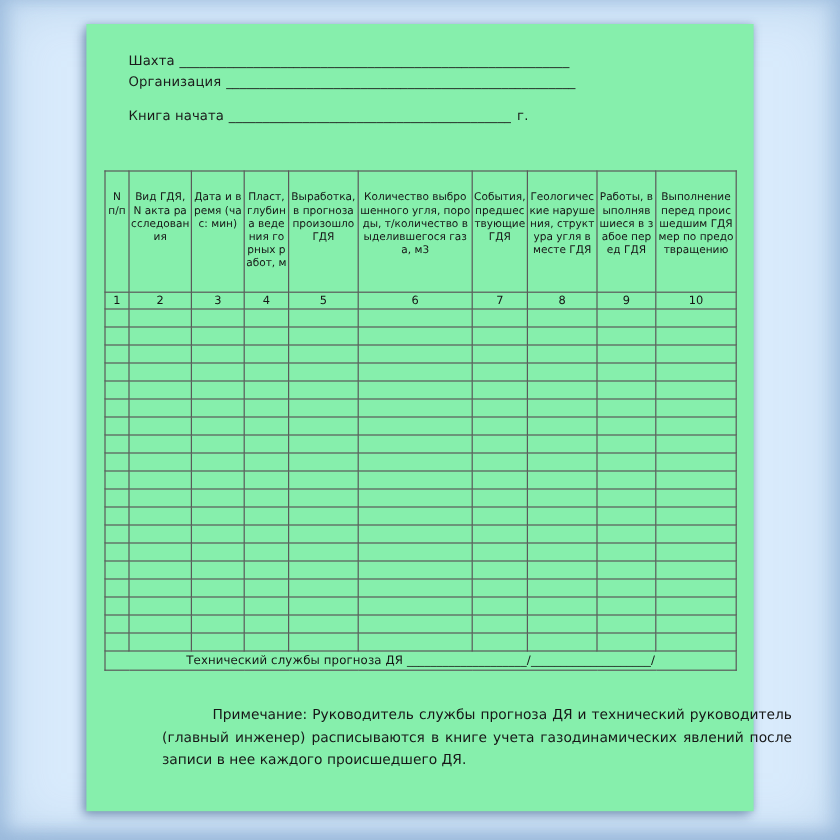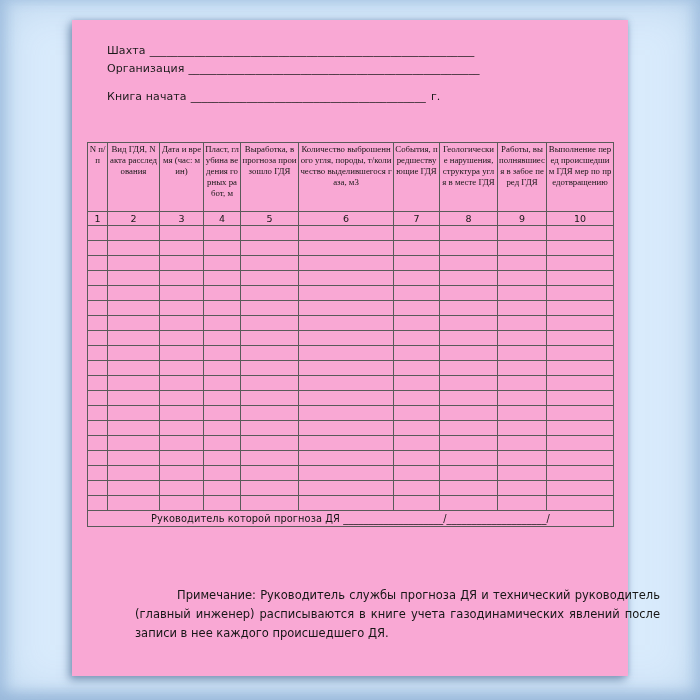--- a/index.html
+++ b/index.html
@@ -11,41 +11,41 @@
   .backdrop{
     position:absolute;inset:0;background:#d9ebfc;
     box-shadow:
       inset 0 0 46px rgba(150,182,216,.55),
       inset 0 -9px 12px rgba(138,172,210,.55),
       inset 9px 0 12px rgba(158,190,224,.45),
       inset -9px 0 12px rgba(158,190,224,.45);
   }
   .page{
     position:absolute;left:72px;top:20px;width:556px;height:656px;
-    background:#f9a8d4;
+    background:#86efac;
     box-shadow:-3px 4px 9px rgba(100,130,165,.75), 0 0 5px rgba(120,150,185,.5);
   }
   .fields{position:absolute;left:35px;top:22px;font-size:11px;color:#1b1b1b;}
   .field-line{height:18px;line-height:18px;white-space:nowrap;letter-spacing:.1px;}
   .field-gap{height:10px;}
   .field-line .line{margin-left:4px;}
   .field-line .suffix{margin-left:5px;}
 
   table.ledger{
     position:absolute;left:15px;top:122px;width:526px;
     border-collapse:collapse;table-layout:fixed;
     color:#161616;
   }
   table.ledger th,table.ledger td{border:1px solid #5a5a5a;padding:0;}
   .c1{width:20px}.c2{width:52px}.c3{width:44px}.c4{width:37px}.c5{width:58px}
   .c6{width:95px}.c7{width:46px}.c8{width:58px}.c9{width:49px}.c10{width:67px}
   tr.hdr th{
     height:66px;vertical-align:top;text-align:center;
     font-weight:normal;font-size:8.8px;line-height:11px;
-    padding:1px 1px;word-break:break-all;overflow:hidden;font-family:Liberation Serif, serif;
+    padding:17px 1px;word-break:break-all;overflow:hidden;
   }
   tr.nums td{height:13px;line-height:13px;text-align:center;font-size:9.5px;}
   tr.empty td{height:14px;}
   tr.sig td{
     height:15px;line-height:15px;text-align:center;
     font-size:9.8px;white-space:nowrap;overflow:hidden;letter-spacing:.1px;
   }
   .note{
     position:absolute;left:15px;top:554px;width:525px;
     font-size:11.5px;line-height:19px;color:#161616;
@@ -330,20 +330,20 @@
           <td></td>
           <td></td>
           <td></td>
           <td></td>
           <td></td>
           <td></td>
         </tr>
       </tbody>
     <tfoot>
       <tr class="sig">
-        <td colspan="10">Руководитель которой прогноза ДЯ ____________________/____________________/</td>
+        <td colspan="10">Технический службы прогноза ДЯ ____________________/____________________/</td>
       </tr>
     </tfoot>
   </table>
 
   <p class="note">Примечание: Руководитель службы прогноза ДЯ и технический руководитель (главный инженер) расписываются в книге учета газодинамических явлений после записи в нее каждого происшедшего ДЯ.</p>
 
 </div>
 
 </body></html>

